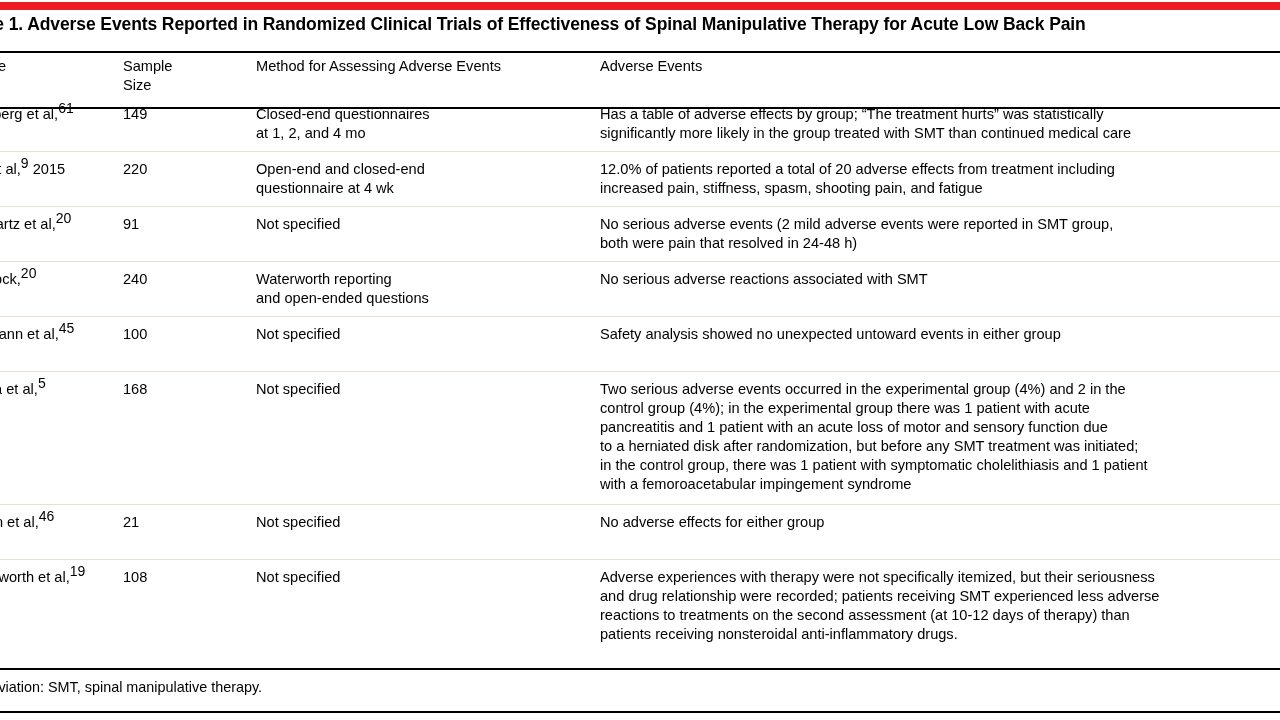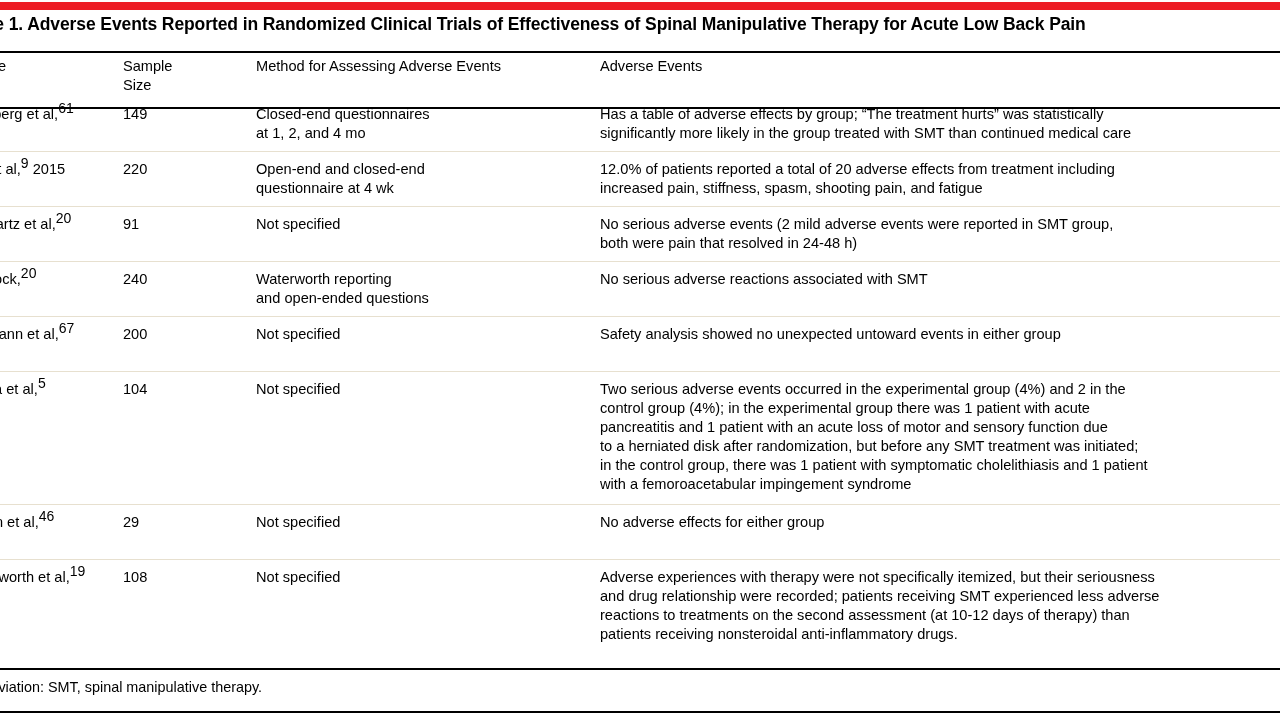--- a/index.html
+++ b/index.html
@@ -191,47 +191,47 @@
           <div class="nowrap">Hancock,<span class="sup">20</span></div>
           <div>2007</div>
         </td>
         <td class="col-n">240</td>
         <td class="col-meth ae-cell">Waterworth reporting
 and open-ended questions</td>
         <td class="col-ae ae-cell">No serious adverse reactions associated with SMT</td>
       </tr>
       <tr>
         <td class="col-src">
-          <div class="nowrap">Hoffmann et al,<span class="sup">67</span></div>
+          <div class="nowrap">Hoffmann et al,<span class="sup">45</span></div>
           <div>2003</div>
         </td>
-        <td class="col-n">200</td>
+        <td class="col-n">100</td>
         <td class="col-meth ae-cell">Not specified</td>
         <td class="col-ae ae-cell">Safety analysis showed no unexpected untoward events in either group</td>
       </tr>
       <tr class="tall">
         <td class="col-src">
           <div class="nowrap">Senna et al,<span class="sup">5</span></div>
           <div>2009</div>
         </td>
-        <td class="col-n">104</td>
+        <td class="col-n">168</td>
         <td class="col-meth ae-cell">Not specified</td>
         <td class="col-ae ae-cell">Two serious adverse events occurred in the experimental group (4%) and 2 in the
 control group (4%); in the experimental group there was 1 patient with acute
 pancreatitis and 1 patient with an acute loss of motor and sensory function due
 to a herniated disk after randomization, but before any SMT treatment was initiated;
 in the control group, there was 1 patient with symptomatic cholelithiasis and 1 patient
 with a femoroacetabular impingement syndrome</td>
       </tr>
       <tr>
         <td class="col-src">
           <div class="nowrap">Hutton et al,<span class="sup">46</span></div>
           <div>2009</div>
         </td>
-        <td class="col-n">29</td>
+        <td class="col-n">21</td>
         <td class="col-meth ae-cell">Not specified</td>
         <td class="col-ae ae-cell">No adverse effects for either group</td>
       </tr>
       <tr>
         <td class="col-src">
           <div class="nowrap">Waterworth et al,<span class="sup">19</span></div>
           <div>1985</div>
         </td>
         <td class="col-n">108</td>
         <td class="col-meth ae-cell">Not specified</td>

